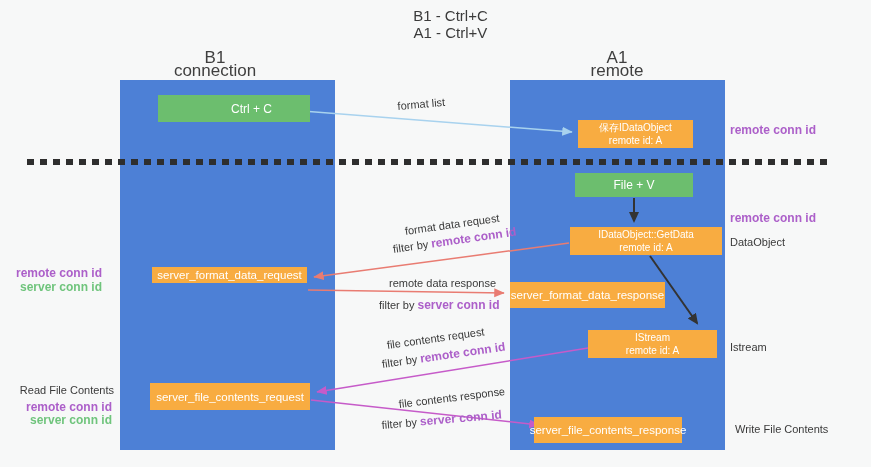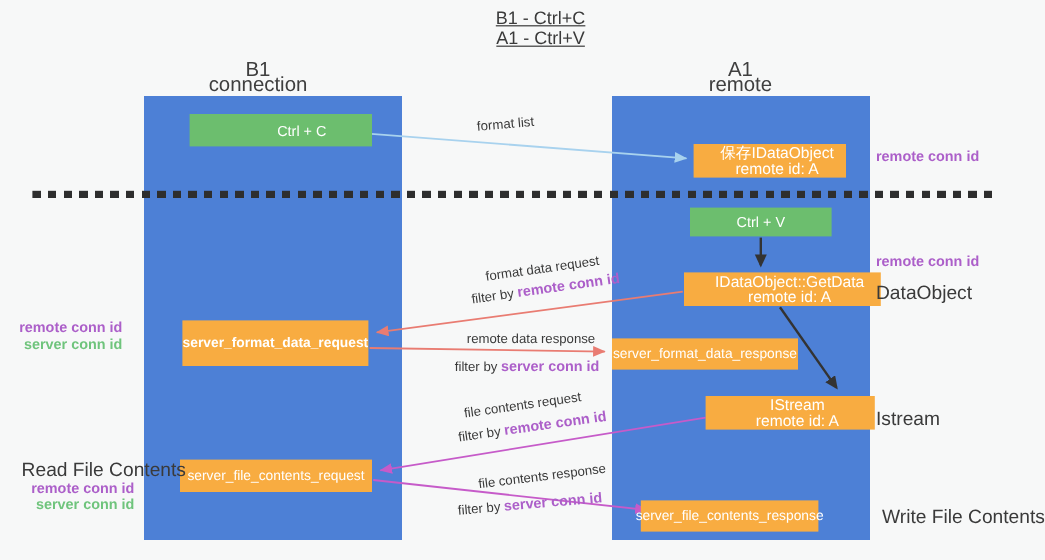--- a/index.html
+++ b/index.html
@@ -1,47 +1,47 @@
 <!DOCTYPE html>
 <html><head>
 <meta charset="utf-8">
 <style>
   html,body{margin:0;padding:0;background:#f7f8f8;}
   .canvas{position:relative;width:871px;height:467px;background:#f7f8f8;
           font-family:"Liberation Sans",sans-serif;overflow:hidden;}
   .abs{position:absolute;}
 
-  .title{left:30px;right:0;top:7px;text-align:center;font-size:15px;color:#3b3b3b;line-height:17px;text-decoration:underline;}
+  .title{left:30px;right:0;top:7px;text-align:center;font-size:15px;color:#3b3b3b;line-height:17px;}
   .lane-header{top:51px;width:120px;text-align:center;font-size:17px;color:#3f3f3f;line-height:13px;}
   .lh-left{left:155px;} .lh-right{left:557px;}
 
   .lane{top:80px;width:215px;height:370px;background:#4d80d6;}
   .lane-left{left:120px;} .lane-right{left:510px;}
 
   .node{position:absolute;display:flex;align-items:center;justify-content:center;
         color:#ffffff;text-align:center;}
   .green{background:#6CBE6E;font-size:12px;}
   .orange{background:#F8AC41;}
   .one-line{font-size:11.5px;}
-  .two-line{font-size:13px;line-height:13px;flex-direction:column;padding-left:12px;}
+  .two-line{font-size:10px;line-height:13px;flex-direction:column;}
 
   #ctrl-c{left:158px;top:95px;width:117px;height:27px;padding-left:35px;}
   #box-save{left:578px;top:120px;width:115px;height:28px;}
   #ctrl-v{left:575px;top:173px;width:118px;height:24px;}
   #box-getdata{left:570px;top:227px;width:152px;height:28px;}
-  #box-fmt-req{left:152px;top:267px;width:155px;height:38px;font-weight:bold;}
+  #box-fmt-req{left:152px;top:267px;width:155px;height:16px;}
   #box-fmt-resp{left:510px;top:282px;width:155px;height:26px;}
   #box-istream{left:588px;top:330px;width:129px;height:28px;}
   #box-file-req{left:150px;top:383px;width:160px;height:27px;}
   #box-file-resp{left:534px;top:417px;width:148px;height:26px;}
 
   .dashline{left:27px;top:159px;width:806px;height:6px;
     background:repeating-linear-gradient(to right,#2e2e2e 0px,#2e2e2e 7px,rgba(0,0,0,0) 7px,rgba(0,0,0,0) 13px);}
 
-  .slabel{position:absolute;font-size:16px;color:#3a3a3a;white-space:nowrap;}
+  .slabel{position:absolute;font-size:11px;color:#3a3a3a;white-space:nowrap;}
   .purple{color:#AC5FC9;font-weight:bold;font-size:12px;}
   .greenlbl{color:#6FC47C;font-weight:bold;font-size:12px;}
   .ralign{text-align:right;}
 
   #r-conn-1{left:730px;top:123px;}
   #r-conn-2{left:730px;top:211px;}
   #lbl-dataobject{left:730px;top:236px;}
   #lbl-istream{left:730px;top:341px;}
   #lbl-write{left:735px;top:423px;}
   #l-conn-r1{left:7px;width:95px;top:266px;}
@@ -115,21 +115,21 @@
   <div id="ctrl-c" class="node green">
     <span>Ctrl + C</span>
   </div>
 
   <div id="box-save" class="node orange two-line">
     <span>保存IDataObject</span>
     <span>remote id: A</span>
   </div>
 
   <div id="ctrl-v" class="node green">
-    <span>Ctrl + V</span>
+    <span>File + V</span>
   </div>
 
   <div id="box-getdata" class="node orange two-line">
     <span>IDataObject::GetData</span>
     <span>remote id: A</span>
   </div>
 
   <div id="box-fmt-req" class="node orange one-line">
     <span>server_format_data_request</span>
   </div>

